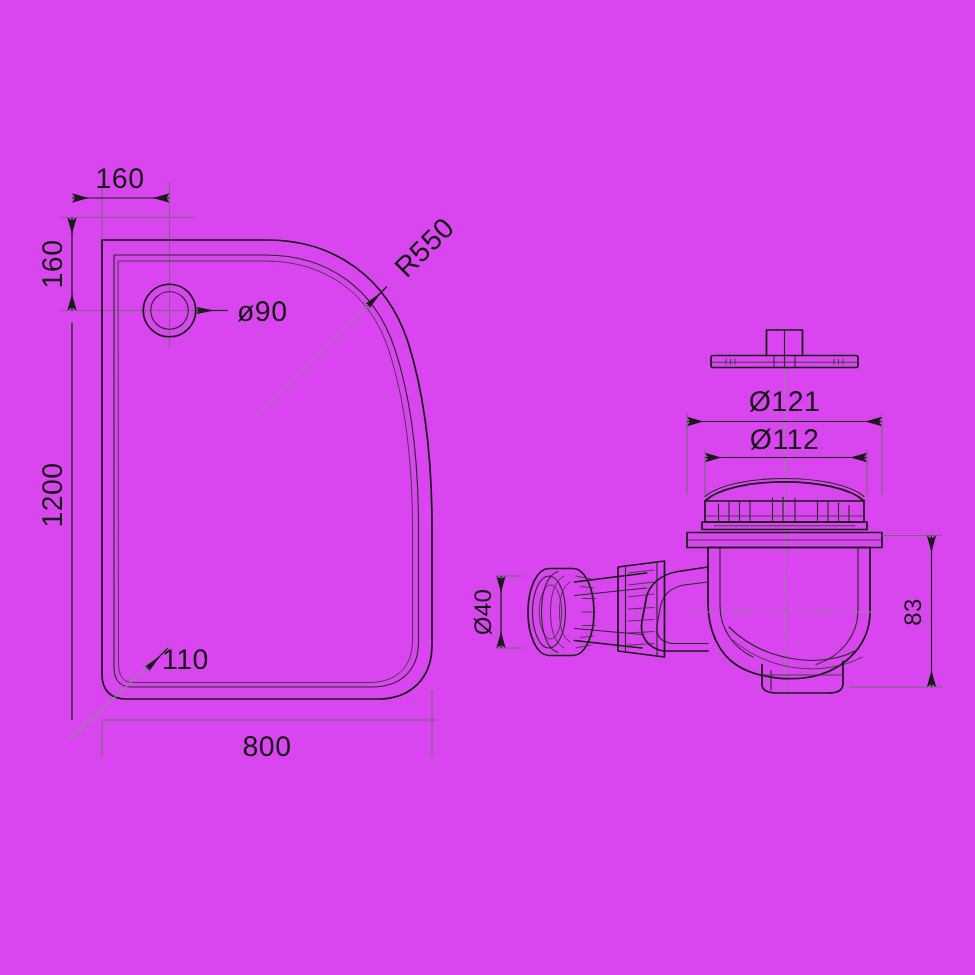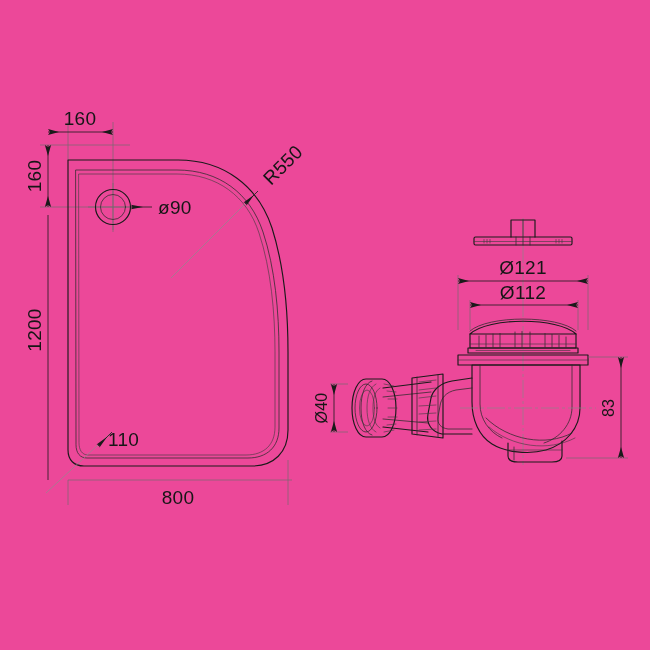--- a/index.html
+++ b/index.html
@@ -7,21 +7,21 @@
     padding: 0;
     background: #ffffff;
   }
   body {
     font-family: "Liberation Sans", sans-serif;
   }
   #canvas {
     position: relative;
     width: 650px;
     height: 650px;
-    background: #ec4899;
+    background: #d946ef;
     overflow: hidden;
   }
   svg.drawing {
     position: absolute;
     left: 0;
     top: 0;
     width: 650px;
     height: 650px;
   }
   .ln {

